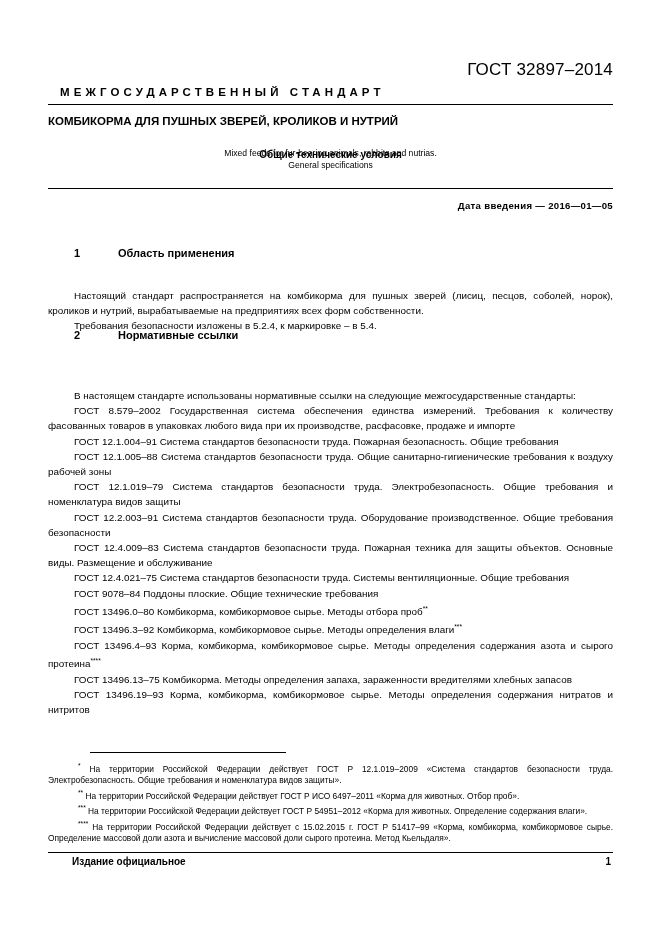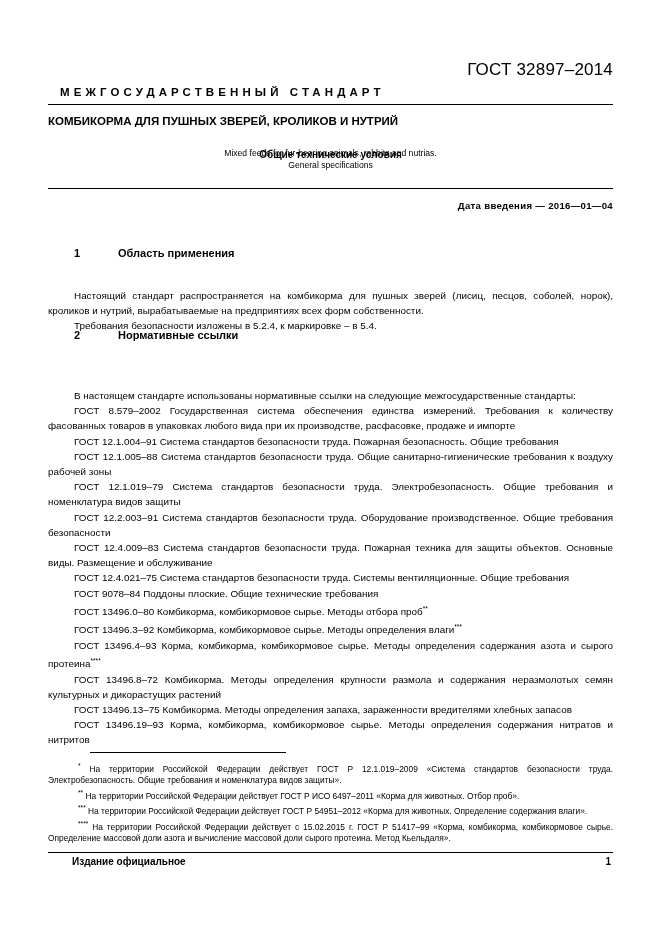--- a/index.html
+++ b/index.html
@@ -192,21 +192,21 @@
 
     <div class="doc-title">КОМБИКОРМА ДЛЯ ПУШНЫХ ЗВЕРЕЙ, КРОЛИКОВ И НУТРИЙ</div>
     <div class="doc-subtitle">Общие технические условия</div>
 
     <div class="doc-title-en">
       Mixed feeds for fur-bearing animals, rabbits and nutrias.<br>General specifications
     </div>
 
     <div class="rule-bottom"></div>
 
-    <div class="date-intro">Дата введения — 2016—01—04</div>
+    <div class="date-intro">Дата введения — 2016—01—05</div>
 
     <div class="section-head" id="sec1">
       <span class="num">1</span><span>Область применения</span>
     </div>
 
     <div class="body-text" id="p1">
       <p>Настоящий стандарт распространяется на комбикорма для пушных зверей (лисиц, песцов, соболей, норок), кроликов и нутрий, вырабатываемые на предприятиях всех форм собственности.</p>
       <p>Требования безопасности изложены в 5.2.4, к маркировке – в 5.4.</p>
     </div>
 
@@ -222,21 +222,20 @@
       <p>ГОСТ 12.1.004–91 Система стандартов безопасности труда. Пожарная безопасность. Общие требования</p>
       <p>ГОСТ 12.1.005–88 Система стандартов безопасности труда. Общие санитарно-гигиенические требования к воздуху рабочей зоны</p>
       <p><span>ГОСТ 12.1.019–79 Система стандартов безопасности труда. Электробезопасность. Общие требования и номенклатура видов защиты</span></p>
       <p>ГОСТ 12.2.003–91 Система стандартов безопасности труда. Оборудование производственное. Общие требования безопасности</p>
       <p>ГОСТ 12.4.009–83 Система стандартов безопасности труда. Пожарная техника для защиты объектов. Основные виды. Размещение и обслуживание</p>
       <p>ГОСТ 12.4.021–75 Система стандартов безопасности труда. Системы вентиляционные. Общие требования</p>
       <p>ГОСТ 9078–84 Поддоны плоские. Общие технические требования</p>
       <p><span>ГОСТ 13496.0–80 Комбикорма, комбикормовое сырье. Методы отбора проб</span><sup class="ref">**</sup></p>
       <p><span>ГОСТ 13496.3–92 Комбикорма, комбикормовое сырье. Методы определения влаги</span><sup class="ref">***</sup></p>
       <p><span>ГОСТ 13496.4–93 Корма, комбикорма, комбикормовое сырье. Методы определения содержания азота и сырого протеина</span><sup class="ref">****</sup></p>
-      <p>ГОСТ 13496.8–72 Комбикорма. Методы определения крупности размола и содержания неразмолотых семян культурных и дикорастущих растений</p>
       <p>ГОСТ 13496.13–75 Комбикорма. Методы определения запаха, зараженности вредителями хлебных запасов</p>
       <p>ГОСТ 13496.19–93 Корма, комбикорма, комбикормовое сырье. Методы определения содержания нитратов и нитритов</p>
     </div>
 
     <div class="footnote-rule"></div>
 
     <div class="footnotes">
       <p><span class="fn-mark">*</span> <span>На территории Российской Федерации действует ГОСТ Р 12.1.019–2009 «Система стандартов безопасности труда. Электробезопасность. Общие требования и номенклатура видов защиты».</span></p>
       <p><span class="fn-mark">**</span> <span>На территории Российской Федерации действует ГОСТ Р ИСО 6497–2011 «Корма для животных. Отбор проб».</span></p>
       <p><span class="fn-mark">***</span> <span>На территории Российской Федерации действует ГОСТ Р 54951–2012 «Корма для животных. Определение содержания влаги».</span></p>

